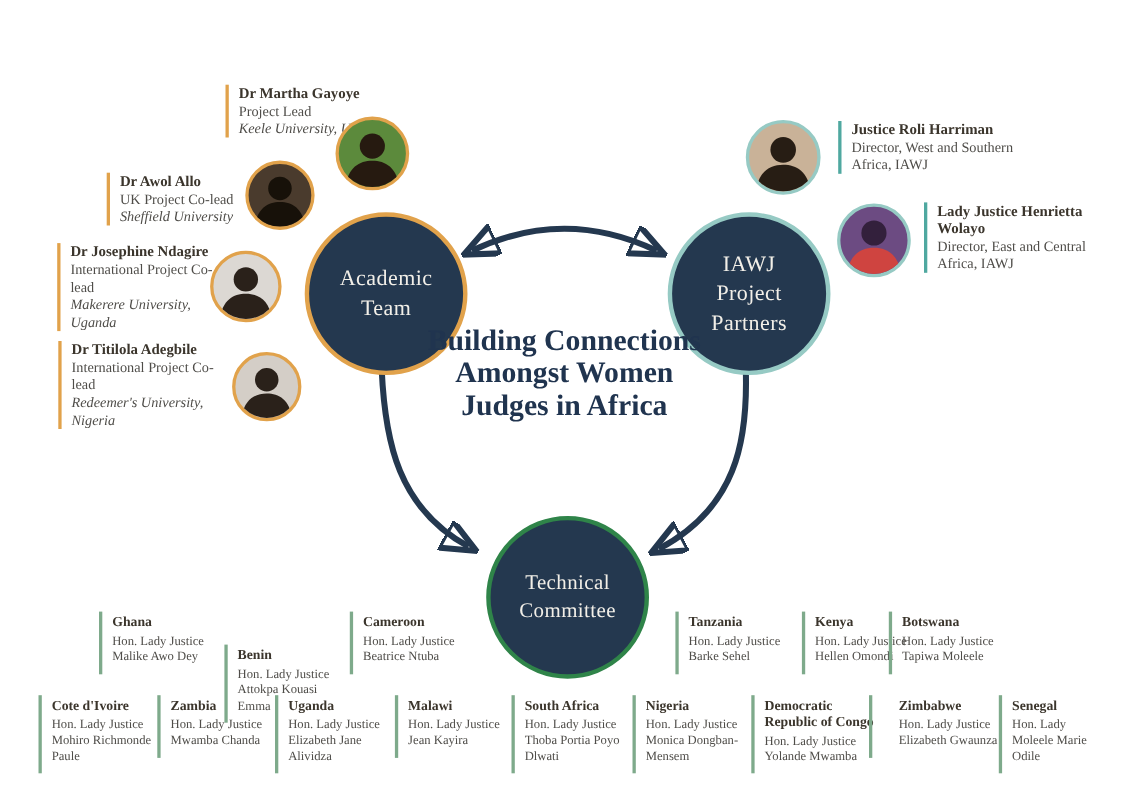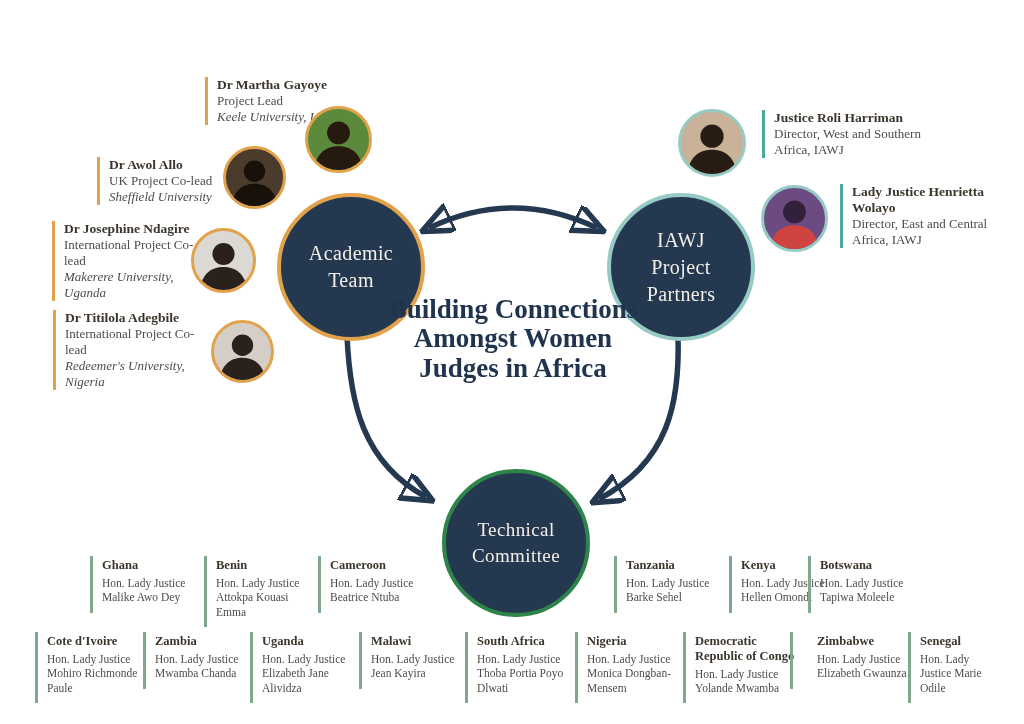--- a/index.html
+++ b/index.html
@@ -157,21 +157,21 @@
   </div>
   <div class="member teal" style="left:840px;top:184px;width:172px;">
     <div class="m-name">Lady Justice Henrietta Wolayo</div>
     <div class="m-role">Director, East and Central Africa, IAWJ</div>
   </div>
 
   <div class="committee-entry" style="left:90px;top:556px;width:105px;">
     <div class="c-country">Ghana</div>
     <div class="c-name">Hon. Lady Justice Malike Awo Dey</div>
   </div>
-  <div class="committee-entry" style="left:204px;top:556px;width:105px;">
+  <div class="committee-entry" style="left:204px;top:586px;width:105px;">
     <div class="c-country">Benin</div>
     <div class="c-name">Hon. Lady Justice Attokpa Kouasi Emma</div>
   </div>
   <div class="committee-entry" style="left:318px;top:556px;width:105px;">
     <div class="c-country">Cameroon</div>
     <div class="c-name">Hon. Lady Justice Beatrice Ntuba</div>
   </div>
   <div class="committee-entry" style="left:614px;top:556px;width:105px;">
     <div class="c-country">Tanzania</div>
     <div class="c-name">Hon. Lady Justice Barke Sehel</div>
@@ -212,16 +212,16 @@
   <div class="committee-entry" style="left:683px;top:632px;width:103px;">
     <div class="c-country">Democratic Republic of Congo</div>
     <div class="c-name">Hon. Lady Justice Yolande Mwamba</div>
   </div>
   <div class="committee-entry" style="left:790px;top:632px;width:112px;padding-left:24px;">
     <div class="c-country">Zimbabwe</div>
     <div class="c-name">Hon. Lady Justice Elizabeth Gwaunza</div>
   </div>
   <div class="committee-entry" style="left:908px;top:632px;width:80px;">
     <div class="c-country">Senegal</div>
-    <div class="c-name">Hon. Lady Justice Marie Odile</div>
+    <div class="c-name">Hon. Lady Moleele Marie Odile</div>
   </div>
 
 </div>
 
 </body></html>

